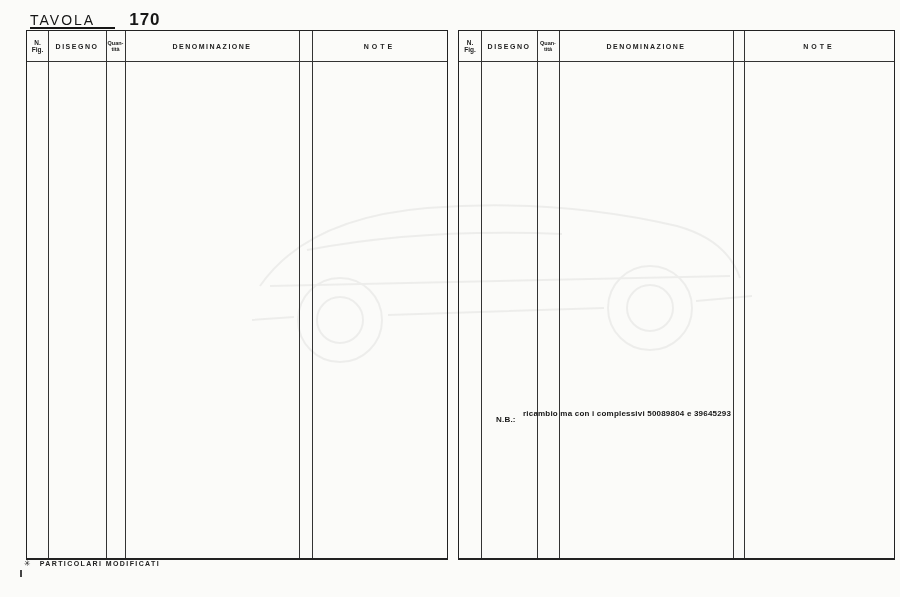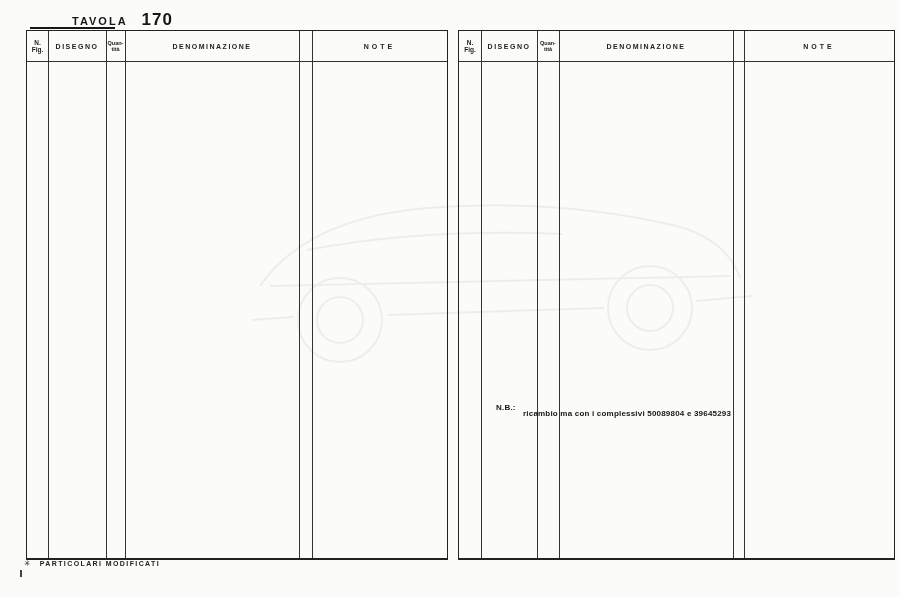--- a/index.html
+++ b/index.html
@@ -3,39 +3,39 @@
 <meta charset="utf-8">
 <style>
   html,body{margin:0;padding:0;}
   body{
     width:900px;height:597px;position:relative;overflow:hidden;
     background:#fbfbf9;color:#161616;
     font-family:"Liberation Sans","DejaVu Sans",sans-serif;
     -webkit-font-smoothing:antialiased;
   }
   .title{position:absolute;left:30px;top:10px;display:flex;align-items:baseline;gap:14px;}
-  .title .lbl{font-size:11px;font-weight:700;letter-spacing:2px;margin-left:42px;}
-  .title .num{font-size:17px;font-weight:700;letter-spacing:1px;}
+  .title .lbl{font-size:14px;font-weight:400;letter-spacing:2px;}
+  .title .num{font-size:17px;font-weight:700;letter-spacing:1px;margin-left:20px;}
   .title-underline{position:absolute;left:30px;top:27px;width:85px;height:2px;background:#161616;}
 
   .ptable{position:absolute;top:30px;height:527px;border:1.6px solid #222;border-bottom-width:2.5px;background:transparent;}
   .ptable .vline{position:absolute;top:0;bottom:0;width:1px;background:#333;}
   .ptable .hline{position:absolute;left:0;right:0;top:30px;height:1px;background:#333;}
   .thead{position:absolute;left:0;top:0;right:0;height:30px;}
   .thead .hc{position:absolute;top:0;height:30px;display:flex;flex-direction:column;align-items:center;justify-content:center;font-weight:700;color:#222;}
   .hc.fig{font-size:6.5px;line-height:7.5px;}
   .hc.dis{font-size:7px;letter-spacing:1.5px;}
   .hc.qty{font-size:5.5px;line-height:6.5px;}
   .hc.den{font-size:7px;letter-spacing:1.5px;}
   .hc.note{font-size:7px;letter-spacing:3px;}
 
   .tbody{position:absolute;left:0;top:31px;right:0;padding-top:5px;}
 
   .nb{position:absolute;font-size:8px;font-weight:700;line-height:10px;letter-spacing:0.2px;}
-  .nb .nb-label{position:absolute;left:0;top:4px;}
+  .nb .nb-label{position:absolute;left:0;top:16px;}
   .nb .nb-text{position:absolute;left:27px;top:0;width:345px;white-space:normal;}
 
   .footer{position:absolute;left:24px;top:559px;display:flex;align-items:center;gap:9px;}
   .footer .mark{font-size:8px;color:#222;}
   .footer .txt{font-size:7px;font-weight:700;letter-spacing:1.4px;color:#222;}
   .artifact{position:absolute;left:20px;top:570px;width:1.5px;height:7px;background:#444;}
 
   .wm{position:absolute;left:252px;top:188px;width:500px;height:185px;opacity:0.08;pointer-events:none;}
 </style>
 </head>

